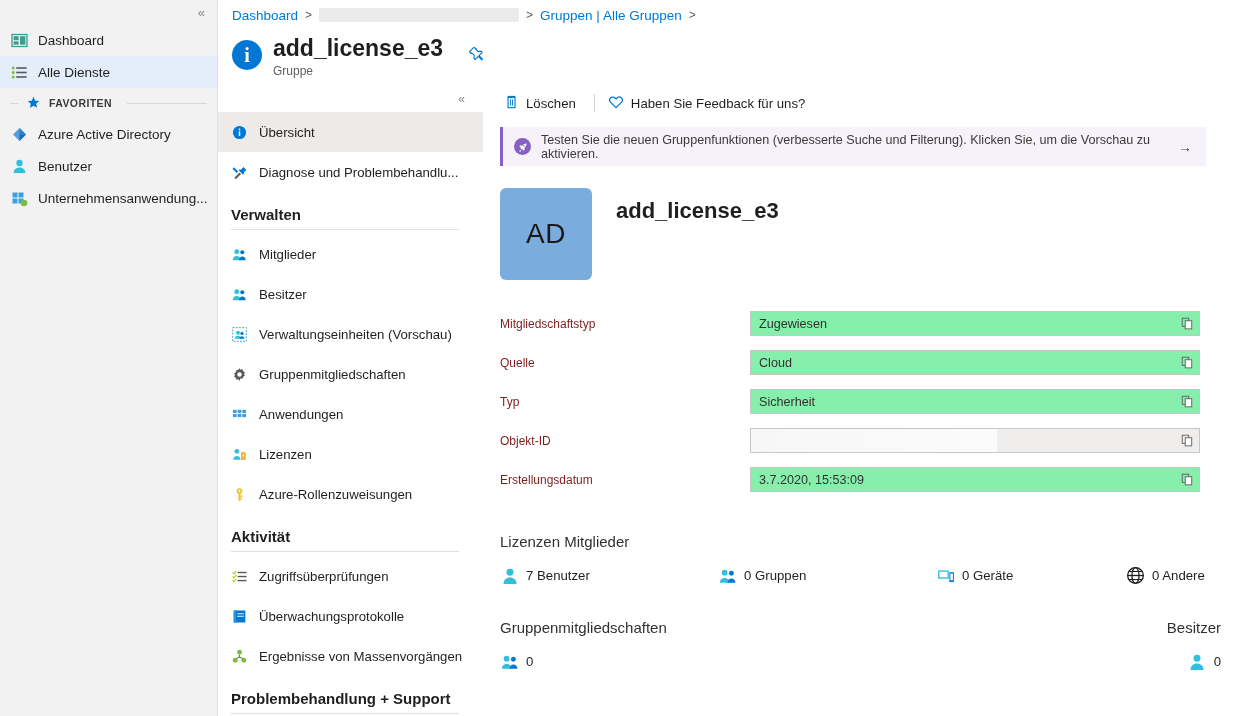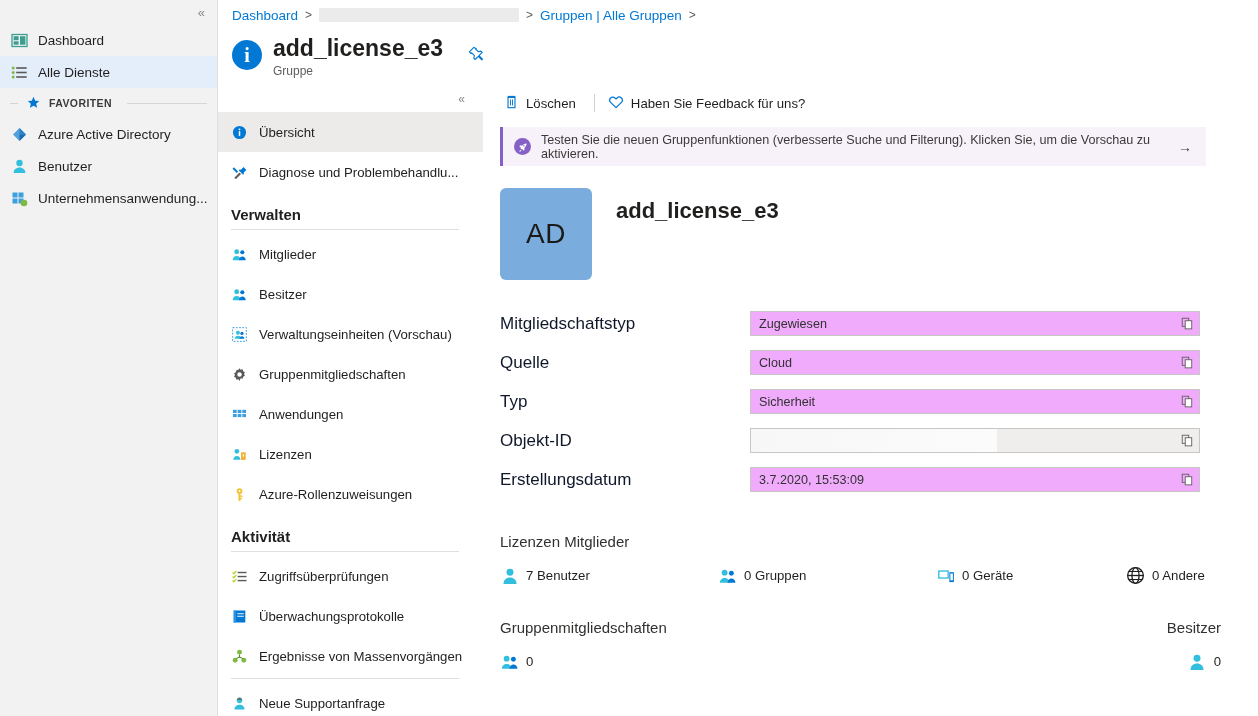--- a/index.html
+++ b/index.html
@@ -129,23 +129,23 @@
   .grp-avatar {
     width: 92px; height: 92px; border-radius: 6px;
     background: #7aadde; color: #1b1a19;
     display: flex; align-items: center; justify-content: center;
     font-size: 28px; letter-spacing: .5px;
   }
   .grp-name { font-size: 22px; font-weight: bold; color: #201f1e; align-self: flex-start; margin-top: 10px; }
 
   .props { margin-top: 24px; }
   .prop-row { display: flex; align-items: center; height: 39px; }
-  .prop-label { width: 250px; font-size: 17px; color: #0f172a; }
+  .prop-label { width: 250px; font-size: 12px; color: #7f1d1d; }
   .prop-field {
-    width: 450px; height: 25px; background: #f0abfc;
+    width: 450px; height: 25px; background: #86efac;
     border: 1px solid #c8c6c4;
     display: flex; align-items: center; justify-content: space-between;
     padding: 0 5px 0 8px;
     font-size: 12.6px; color: #323130;
   }
   .prop-field.redacted { background: linear-gradient(90deg,#f7f7f7 0%, #fbfbfb 55%, #efeeed 55%, #efeeed 100%); }
   .prop-field .val { overflow: hidden; white-space: nowrap; }
   .copy-ic { flex: 0 0 14px; display: flex; align-items: center; justify-content: center; cursor: pointer; }
 
   .section-title { font-size: 15px; color: #323130; margin-top: 34px; }
@@ -420,20 +420,21 @@
             <svg width="15" height="15" viewBox="0 0 16 16">
                 <circle cx="8" cy="3.4" r="2.6" fill="#7fba42"></circle>
                 <circle cx="3.4" cy="12" r="2.6" fill="#7fba42"></circle>
                 <circle cx="12.6" cy="12" r="2.6" fill="#7fba42"></circle>
                 <path d="M8 6v2.6M8 8.6 4.4 10.3M8 8.6l3.6 1.7" stroke="#4f8a1f" stroke-width="1.1" fill="none"></path>
               </svg>
           </span>
           <span>Ergebnisse von Massenvorgängen</span>
         </div>
 
+        <div class="menu-group">Problembehandlung + Support</div>
         <div class="menu-group-rule"></div>
 
         <div class="menu-item">
           <span class="mi-icon">
             <svg width="15" height="15" viewBox="0 0 16 16">
                 <circle cx="8" cy="4.6" r="3" fill="#32bedd"></circle>
                 <path d="M2.6 14.4c0-3.1 2.4-5 5.4-5s5.4 1.9 5.4 5z" fill="#32bedd"></path>
                 <path d="M5.6 3.1a3.4 3.4 0 0 1 4.8 0v1.1H5.6z" fill="#6b6b6b"></path>
               </svg>
           </span>

